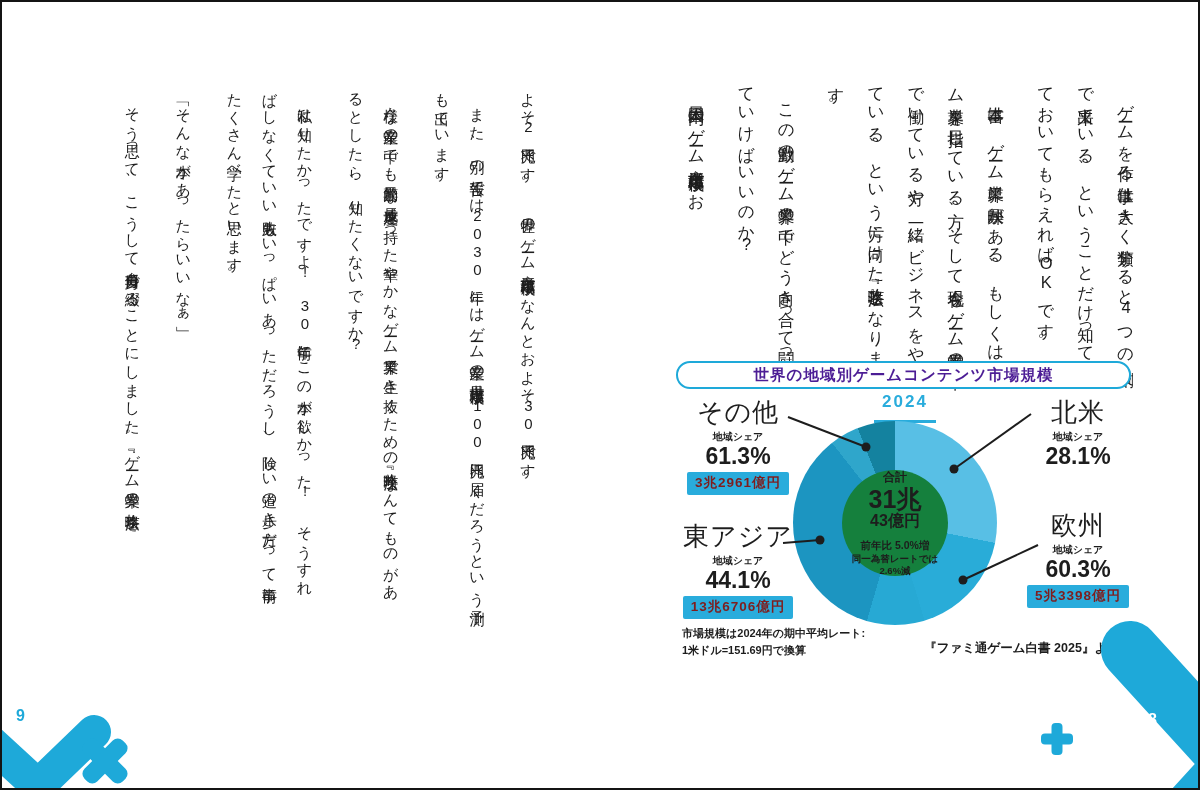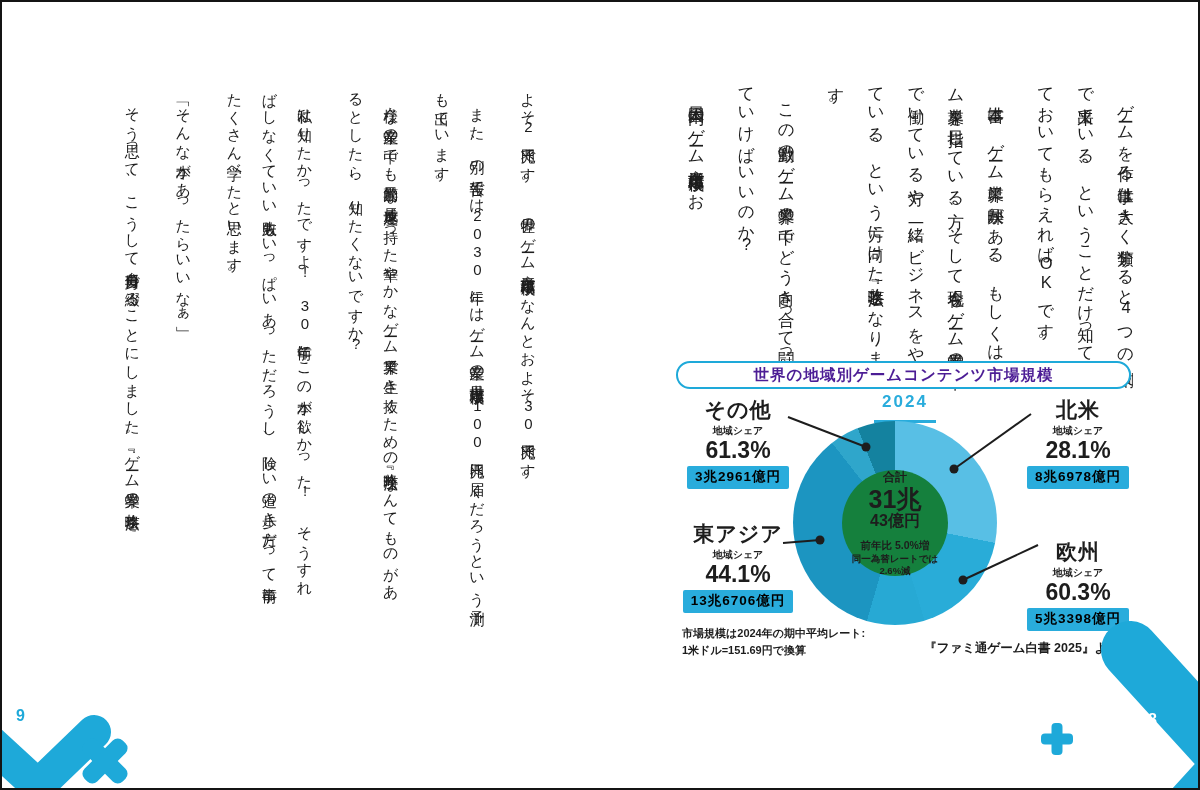--- a/index.html
+++ b/index.html
@@ -26,29 +26,29 @@
   #pie{position:absolute;left:793px;top:421px;width:204px;height:204px;border-radius:50%;}
   #pie-hole{position:absolute;left:842px;top:470px;width:106px;height:106px;border-radius:50%;background:#15803d;
     display:flex;flex-direction:column;align-items:center;justify-content:center;text-align:center;}
   .c-label{font-size:12px;font-weight:bold;}
   .c-main{font-size:25px;font-weight:bold;line-height:1.05;}
   .c-sub{font-size:16px;font-weight:bold;line-height:1.15;}
   .c-note1{font-size:10.5px;font-weight:bold;margin-top:9px;}
   .c-note2{font-size:9.5px;font-weight:600;line-height:1.25;}
 
   .region{position:absolute;text-align:center;}
-  .region .r-name{font-size:21px;font-weight:bold;line-height:1.15;letter-spacing:1px;}
+  .region .r-name{font-size:26px;font-weight:normal;line-height:1.15;letter-spacing:1px;}
   .region .r-cap{font-size:10px;font-weight:600;margin-top:2px;}
   .region .r-share{font-size:23px;font-weight:bold;line-height:1.1;}
-  .region .r-badge{display:inline-block;margin-top:3px;background:#29acdc;color:#000000;font-weight:bold;
+  .region .r-badge{display:inline-block;margin-top:3px;background:#29acdc;color:#7f1d1d;font-weight:bold;
     font-size:13.5px;padding:2px 8px 3px;border-radius:2px;letter-spacing:1px;}
   #region-other{left:664px;top:398px;width:148px;}
   #region-north{left:1003px;top:398px;width:150px;}
   #region-east{left:658px;top:522px;width:160px;}
-  #region-europe{left:1006px;top:540px;width:144px;}
+  #region-europe{left:1006px;top:511px;width:144px;}
 
   .footnote{position:absolute;font-size:11px;line-height:1.5;color:#1d1d1d;}
   #footnote-left{left:682px;top:625px;font-weight:600;}
   #footnote-right{left:900px;top:639px;width:245px;text-align:right;font-size:12.5px;font-weight:bold;}
 
   .pagenum{position:absolute;font-weight:bold;font-size:16px;}
   #pagenum-left{left:16px;top:707px;color:#1ea9d9;}
   #pagenum-right{left:1148px;top:711px;color:#ffffff;z-index:12;}
 
   #overlay-svg{position:absolute;left:0;top:0;width:1200px;height:790px;z-index:10;pointer-events:none;}
@@ -116,21 +116,20 @@
   <div class="region" id="region-other">
     <div class="r-name">その他</div>
     <div class="r-cap">地域シェア</div>
     <div class="r-share">61.3%</div>
     <div><span class="r-badge">3兆2961億円</span></div>
   </div>
   <div class="region" id="region-north">
     <div class="r-name">北米</div>
     <div class="r-cap">地域シェア</div>
     <div class="r-share">28.1%</div>
-    <div><span class="r-badge">8兆6978億円</span></div>
   </div>
   <div class="region" id="region-east">
     <div class="r-name">東アジア</div>
     <div class="r-cap">地域シェア</div>
     <div class="r-share">44.1%</div>
     <div><span class="r-badge">13兆6706億円</span></div>
   </div>
   <div class="region" id="region-europe">
     <div class="r-name">欧州</div>
     <div class="r-cap">地域シェア</div>

